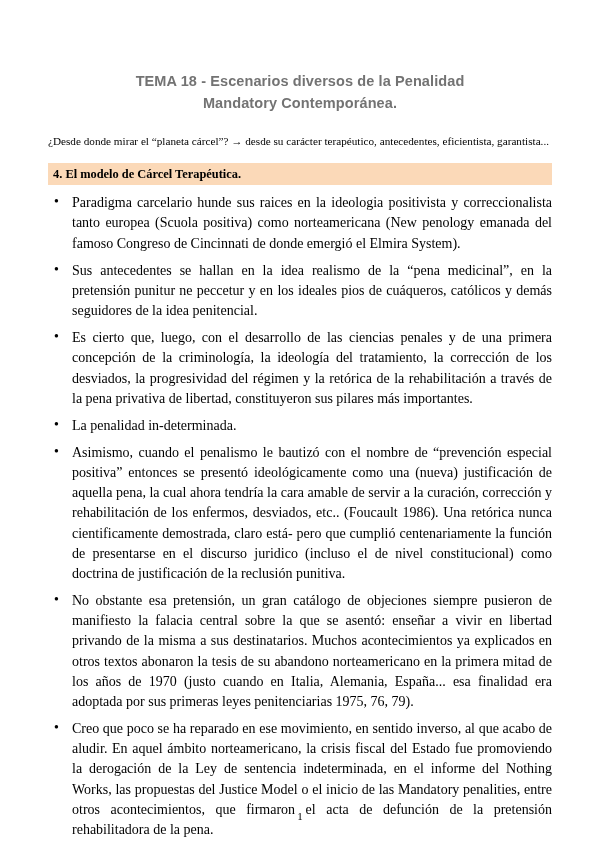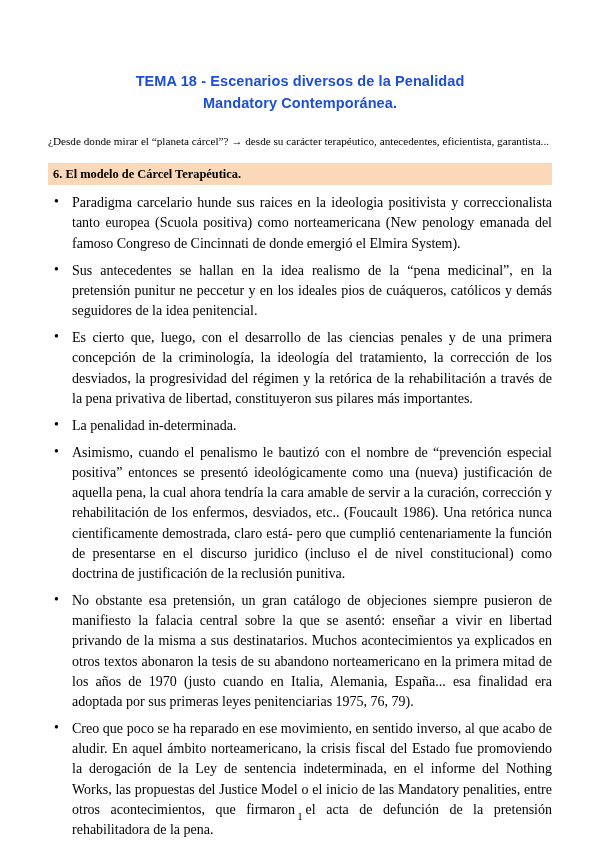--- a/index.html
+++ b/index.html
@@ -16,21 +16,21 @@
     overflow: hidden;
   }
   .page {
     width: 600px;
     height: 848px;
     box-sizing: border-box;
     padding: 56px 48px 30px 48px;
     position: relative;
   }
   .doc-title {
-    color: #1d4ed8;
+    color: #737373;
     font-family: "Liberation Sans", sans-serif;
     font-size: 14.5px;
     font-weight: bold;
     text-align: center;
     line-height: 1.55;
     margin: 14px 0 18px 0;
     letter-spacing: 0.1px;
   }
   .doc-title .line2 {
     display: block;
@@ -87,21 +87,21 @@
 
 <div class="page">
 
   <h1 class="doc-title">
     <span>TEMA 18 - Escenarios diversos de la Penalidad</span>
     <span class="line2">Mandatory Contemporánea.</span>
   </h1>
 
   <p class="intro">¿Desde donde mirar el “planeta cárcel”? → desde su carácter terapéutico, antecedentes, eficientista, garantista...</p>
 
-  <div class="section-heading">6. El modelo de Cárcel Terapéutica.</div>
+  <div class="section-heading">4. El modelo de Cárcel Terapéutica.</div>
 
   <ul class="bullets">
     <li>Paradigma carcelario hunde sus raices en la ideologia positivista y correccionalista tanto europea (Scuola positiva) como norteamericana (New penology emanada del famoso Congreso de Cincinnati de donde emergió el Elmira System).</li>
     <li>Sus antecedentes se hallan en la idea realismo de la “pena medicinal”, en la pretensión punitur ne peccetur y en los ideales pios de cuáqueros, católicos y demás seguidores de la idea penitencial.</li>
     <li>Es cierto que, luego, con el desarrollo de las ciencias penales y de una primera concepción de la criminología, la ideología del tratamiento, la corrección de los desviados, la progresividad del régimen y la retórica de la rehabilitación a través de la pena privativa de libertad, constituyeron sus pilares más importantes.</li>
     <li>La penalidad in-determinada.</li>
     <li>Asimismo, cuando el penalismo le bautizó con el nombre de “prevención especial positiva” entonces se presentó ideológicamente como una (nueva) justificación de aquella pena, la cual ahora tendría la cara amable de servir a la curación, corrección y rehabilitación de los enfermos, desviados, etc.. (Foucault 1986). Una retórica nunca cientificamente demostrada, claro está- pero que cumplió centenariamente la función de presentarse en el discurso juridico (incluso el de nivel constitucional) como doctrina de justificación de la reclusión punitiva.</li>
     <li>No obstante esa pretensión, un gran catálogo de objeciones siempre pusieron de manifiesto la falacia central sobre la que se asentó: enseñar a vivir en libertad privando de la misma a sus destinatarios. Muchos acontecimientos ya explicados en otros textos abonaron la tesis de su abandono norteamericano en la primera mitad de los años de 1970 (justo cuando en Italia, Alemania, España... esa finalidad era adoptada por sus primeras leyes penitenciarias 1975, 76, 79).</li>
     <li>Creo que poco se ha reparado en ese movimiento, en sentido inverso, al que acabo de aludir. En aquel ámbito norteamericano, la crisis fiscal del Estado fue promoviendo la derogación de la Ley de sentencia indeterminada, en el informe del Nothing Works, las propuestas del Justice Model o el inicio de las Mandatory penalities, entre otros acontecimientos, que firmaron el acta de defunción de la pretensión rehabilitadora de la pena.</li>
   </ul>

